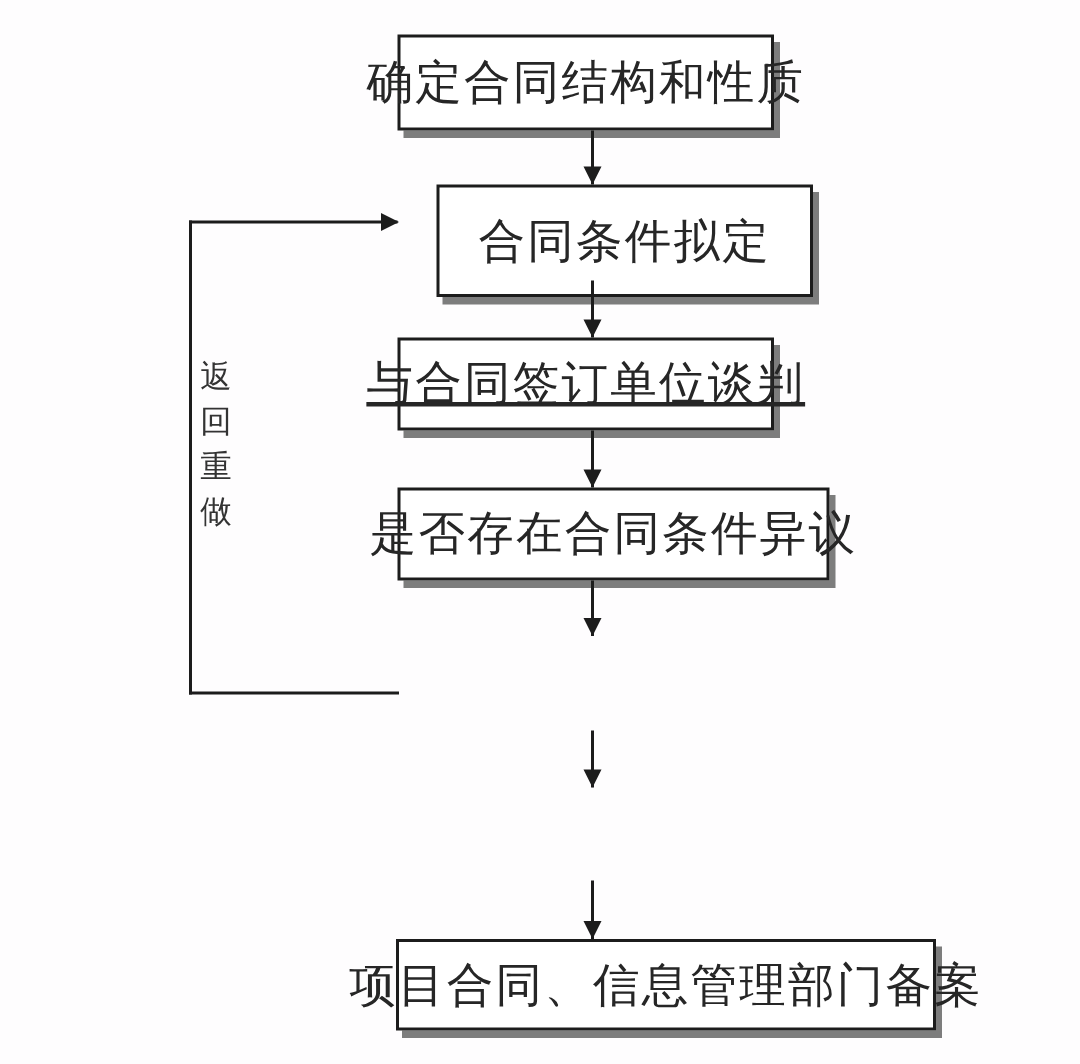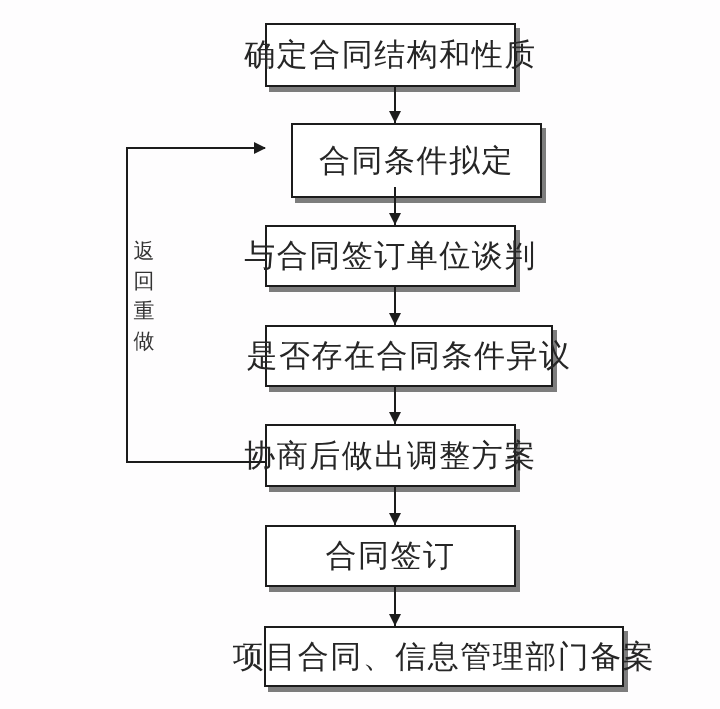--- a/index.html
+++ b/index.html
@@ -84,27 +84,25 @@
 </style>
 </head>
 <body>
 
 <div class="canvas">
 
   <div class="node" style="left:265px; top:23px;  width:251px; height:64px;">确定合同结构和性质</div>
 
   <div class="node" style="left:265px; top:123px; width:251px; height:75px;margin-left:26px;">合同条件拟定</div>
 
-  <div class="node" style="left:265px; top:225px; width:251px; height:62px;">与合同签订单位谈判</div>
+  <div class="node" style="left:265px; top:225px; width:251px; height:62px;text-decoration:underline;">与合同签订单位谈判</div>
 
   <div class="node" style="left:265px; top:325px; width:288px; height:62px;">是否存在合同条件异议</div>
 
-  <div class="node" style="left:265px; top:424px; width:251px; height:63px;">协商后做出调整方案</div>
 
-  <div class="node" style="left:265px; top:525px; width:251px; height:62px;">合同签订</div>
 
   <div class="node" style="left:220px; top:626px; width:360px; height:61px;margin-left:44px;">项目合同、信息管理部门备案</div>
 
   <div class="varrow" style="left:394px; top:87px;  height:36px;"></div>
   <div class="varrow" style="left:394px; top:187px; height:38px;"></div>
   <div class="varrow" style="left:394px; top:287px; height:38px;"></div>
   <div class="varrow" style="left:394px; top:387px; height:37px;"></div>
   <div class="varrow" style="left:394px; top:487px; height:38px;"></div>
   <div class="varrow" style="left:394px; top:587px; height:39px;"></div>
 

